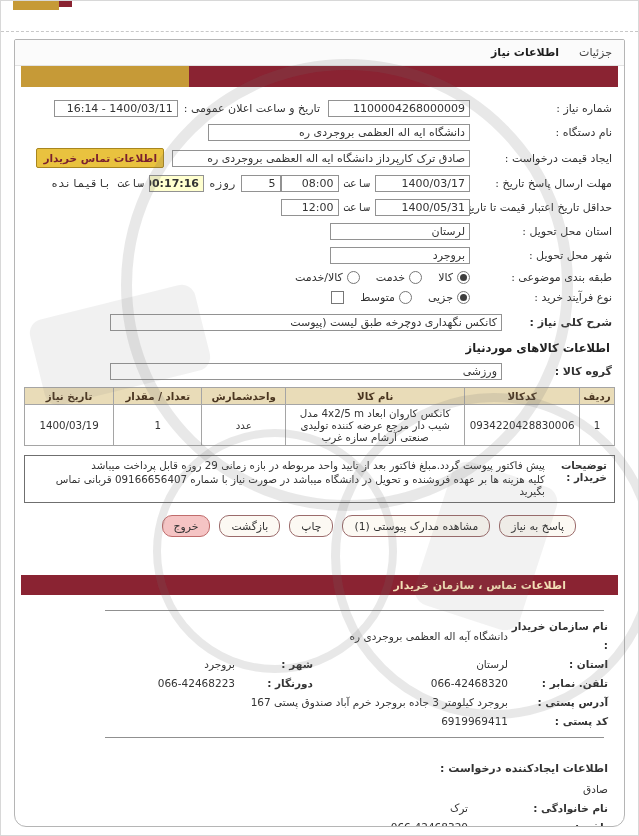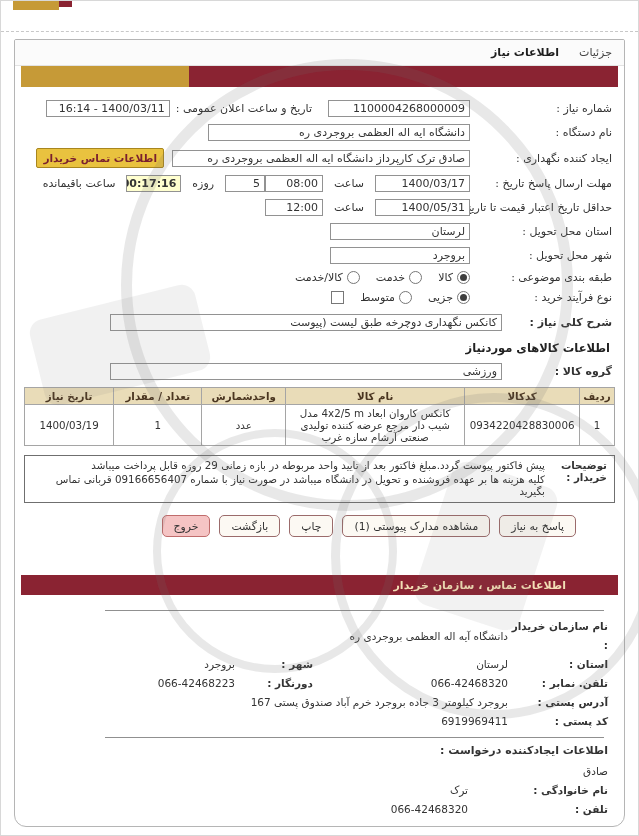--- a/index.html
+++ b/index.html
@@ -16,22 +16,22 @@
           border-bottom:1px solid #e3e3e3;font-size:11px;}
   .tab{color:#444;}
   .tab-active{font-weight:bold;color:#1d1d1d;}
 
   .titlebar{position:relative;height:21px;background:#8a2332;margin:0 6px;}
   .gold-block{position:absolute;left:0;top:0;height:100%;width:168px;background:#c69a37;}
 
   .form-area{padding:13px 12px 0 8px;font-size:11px;}
   .frow{display:flex;align-items:center;margin-bottom:7px;white-space:nowrap;}
   .lbl{width:142px;flex:none;}
-  .lbl2{margin-right:16px;margin-left:6px;}
-  .mid-lbl{margin:0 11px;}
+  .lbl2{margin-right:8px;margin-left:6px;}
+  .mid-lbl{margin:0 5px;font-family:Liberation Mono, monospace;}
   .inp{display:flex;align-items:center;height:17px;border:1px solid #929292;background:#fff;
        padding:0 4px;font-size:11px;box-sizing:border-box;overflow:hidden;white-space:nowrap;}
   .w145{width:142px}.w125{width:124px}.w260{width:262px}.w300{width:298px}
   .w95{width:95px}.w58{width:58px}.w40{width:40px}.w55{width:55px}.w140{width:140px}.w390{width:392px}
   .yellow{background:#ffffcf;font-weight:bold;}
   .gold-btn{height:18px;background:#e9c23f;border:1px solid #a8861e;color:#7a1f2e;font-size:10.5px;
             display:flex;align-items:center;padding:0 6px;margin-right:8px;border-radius:2px;font-weight:bold;cursor:pointer;}
   .radio{width:11px;height:11px;border:1px solid #777;border-radius:50%;display:inline-block;
          margin-left:4px;background:#fff;position:relative;flex:none;}
   .radio.checked::after{content:"";position:absolute;inset:2px;background:#3f3f3f;border-radius:50%;}
@@ -48,33 +48,33 @@
   .col-row{width:28px}.col-code{width:108px}.col-name{width:185px}
   .col-unit{width:78px}.col-qty{width:86px}.col-date{width:84px}
 
   .notes{display:flex;border:1px solid #6f6f6f;margin:9px 9px 0;padding:3px 7px;font-size:10.3px;min-height:30px;}
   .notes-label{width:62px;font-weight:bold;flex:none;}
   .notes-lines{flex:1;}
   .notes-line{margin-bottom:2px;}
 
   .btn-row{display:flex;gap:9px;margin:12px 48px 0 0;}
   .btn{height:20px;display:flex;align-items:center;padding:0 11px;border:1px solid #9b6b6b;
-       border-radius:5px;background:#fcf9f3;font-size:10.8px;color:#333;cursor:pointer;white-space:nowrap;}
+       border-radius:10px;background:#fcf9f3;font-size:10.8px;color:#333;cursor:pointer;white-space:nowrap;}
   .btn-exit{background:#f5c4c4;border-color:#c06c6c;}
 
   .section-bar{height:20px;background:#8a2332;color:#f3dfb5;display:flex;align-items:center;
                justify-content:flex-start;padding-right:52px;margin:38px 6px 0;font-size:11px;font-weight:bold;}
 
   .contact{padding:9px 16px 0 10px;font-size:10.5px;}
   .irow{display:flex;align-items:center;line-height:19px;}
   .ilbl{font-weight:bold;width:100px;flex:none;}
   .ilbl2{font-weight:bold;width:78px;flex:none;}
   .ival1{width:195px;}
   .hr-line{border-top:1px solid #909090;margin:6px 4px 6px 80px;}
-  .req-title{font-weight:bold;margin:6px 16px 5px;font-size:11px;}
+  .req-title{font-weight:bold;margin:24px 16px 5px;font-size:11px;}
   .req .irow .ilbl{width:140px;}
 
   .watermark{position:absolute;inset:0;pointer-events:none;z-index:30;}
   .wm{position:absolute;border-radius:50%;border:11px solid rgba(115,115,115,0.16);}
   .wm1{left:120px;top:58px;width:430px;height:430px;}
   .wm2{left:330px;top:392px;width:308px;height:308px;border-width:9px;}
   .wm3{left:152px;top:428px;width:228px;height:228px;border-width:8px;}
   .wm-bar{position:absolute;left:34px;top:300px;width:170px;height:88px;
           background:rgba(115,115,115,0.10);transform:rotate(-14deg);border-radius:14px;}
   .wm-bar2{position:absolute;left:430px;top:470px;width:110px;height:150px;
@@ -107,21 +107,21 @@
         <span class="lbl2">تاریخ و ساعت اعلان عمومی :</span>
         <span class="inp w125">1400/03/11 - 16:14</span>
       </div>
 
       <div class="frow">
         <span class="lbl">نام دستگاه :</span>
         <span class="inp w260">دانشگاه ایه اله العظمی بروجردی ره</span>
       </div>
 
       <div class="frow">
-        <span class="lbl">ایجاد کننده نگهداری :</span>
+        <span class="lbl">ایجاد قیمت درخواست :</span>
         <span class="inp w300">صادق ترک کارپرداز دانشگاه ایه اله العظمی بروجردی ره</span>
         <span class="gold-btn">اطلاعات تماس خریدار</span>
       </div>
 
       <div class="frow">
         <span class="lbl">مهلت ارسال پاسخ تاریخ :</span>
         <span class="inp w95">1400/03/17</span>
         <span class="mid-lbl">ساعت</span>
         <span class="inp w58">08:00</span>
         <span class="inp w40">5</span>

